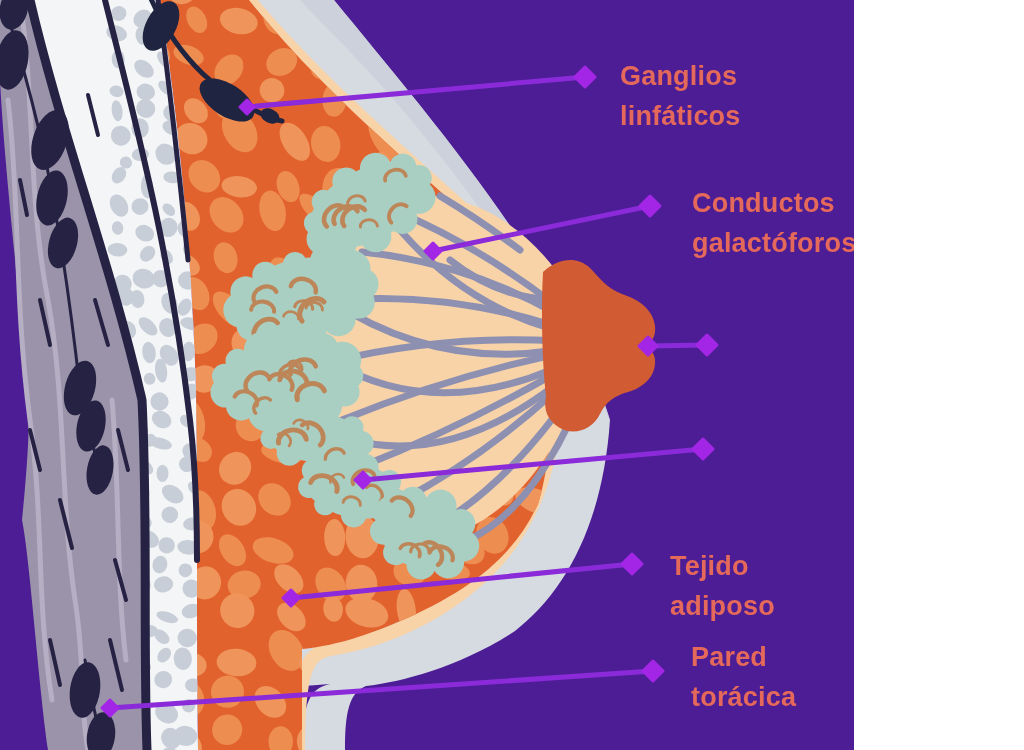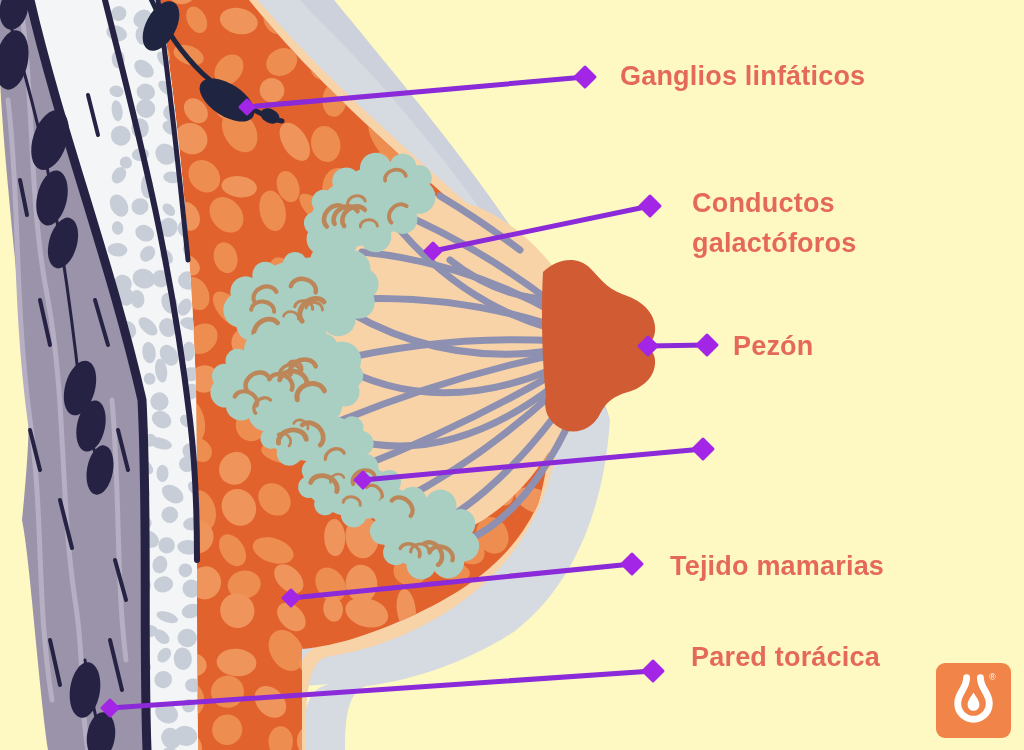--- a/index.html
+++ b/index.html
@@ -1,16 +1,16 @@
 <!DOCTYPE html>
 <html><head>
 <meta charset="utf-8">
 <style>
   html,body{margin:0;padding:0;background:#fff;}
-  #stage{position:relative;width:1024px;height:750px;background:#fef9c3;overflow:hidden;
+  #stage{position:relative;width:854px;height:750px;background:#4c1d95;overflow:hidden;
          font-family:"Liberation Sans",sans-serif;}
   #anatomy{position:absolute;left:0;top:0;width:1024px;height:750px;}
   .label{position:absolute;font-weight:700;font-size:27px;line-height:40px;
          color:var(--label-color,#e5695a);white-space:pre-line;letter-spacing:.2px;}
   #logo{position:absolute;left:936px;top:663px;width:75px;height:75px;border-radius:9px;
         background:var(--logo-bg,#f08449);display:flex;align-items:center;justify-content:center;}
 </style>
 </head>
 <body style="--label-color: #e5695a; --logo-bg: #f08449;">
 
@@ -705,22 +705,21 @@
         <line x1="110" y1="708" x2="653" y2="671" stroke="#8a2ad8" stroke-width="5"></line>
         <path fill="#a326e6" stroke="#a326e6" stroke-width="3" stroke-linejoin="round" transform="translate(110,708)" d="M0,-8 L8,0 L0,8 L-8,0 Z"></path>
         <path fill="#a326e6" stroke="#a326e6" stroke-width="3" stroke-linejoin="round" transform="translate(653,671)" d="M0,-10 L10,0 L0,10 L-10,0 Z"></path>
       </g>
     </g>
   </svg>
 
   <div class="label" style="left:620px;top:56px">Ganglios linfáticos</div>
   <div class="label" style="left:692px;top:183px">Conductos
 galactóforos</div>
-  <div class="label" style="left:733px;top:326px">Pezón</div>
-  <div class="label" style="left:670px;top:546px">Tejido mamarias</div>
+  <div class="label" style="left:670px;top:546px">Tejido adiposo</div>
   <div class="label" style="left:691px;top:637px">Pared torácica</div>
 
   <div id="logo">
     <svg width="75" height="75" viewBox="0 0 76 76">
       <path d="M31,15 C31,26 22,30 22,41 a16,16 0 0 0 32,0 C54,30 45,26 45,15" fill="none" stroke="#ffffff" stroke-width="7" stroke-linecap="round"></path>
       <path d="M38,30 C34.5,35.5 32,38.5 32,42.5 a6,6 0 0 0 12,0 C44,38.5 41.5,35.5 38,30 Z" fill="#ffffff"></path>
       <text x="54" y="17" fill="#ffffff" font-size="9" font-family="Liberation Sans, sans-serif">®</text>
     </svg>
   </div>
 

